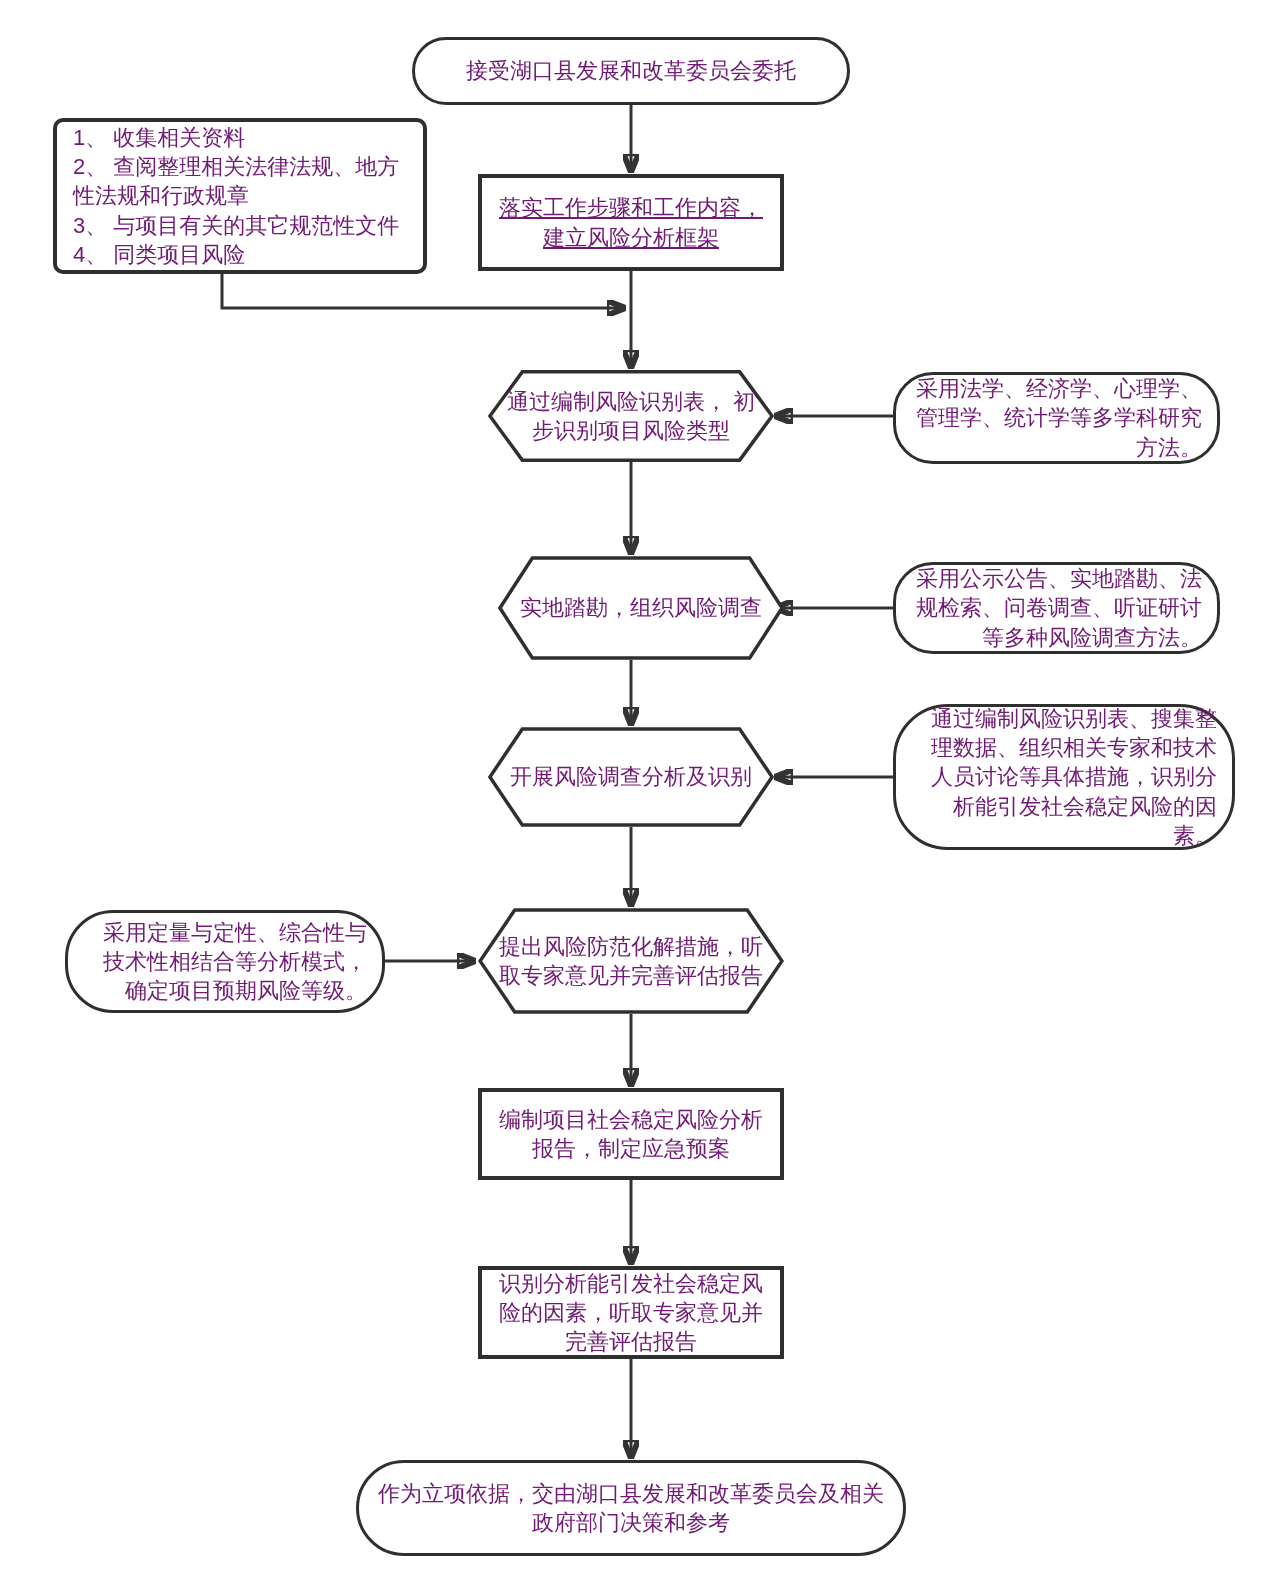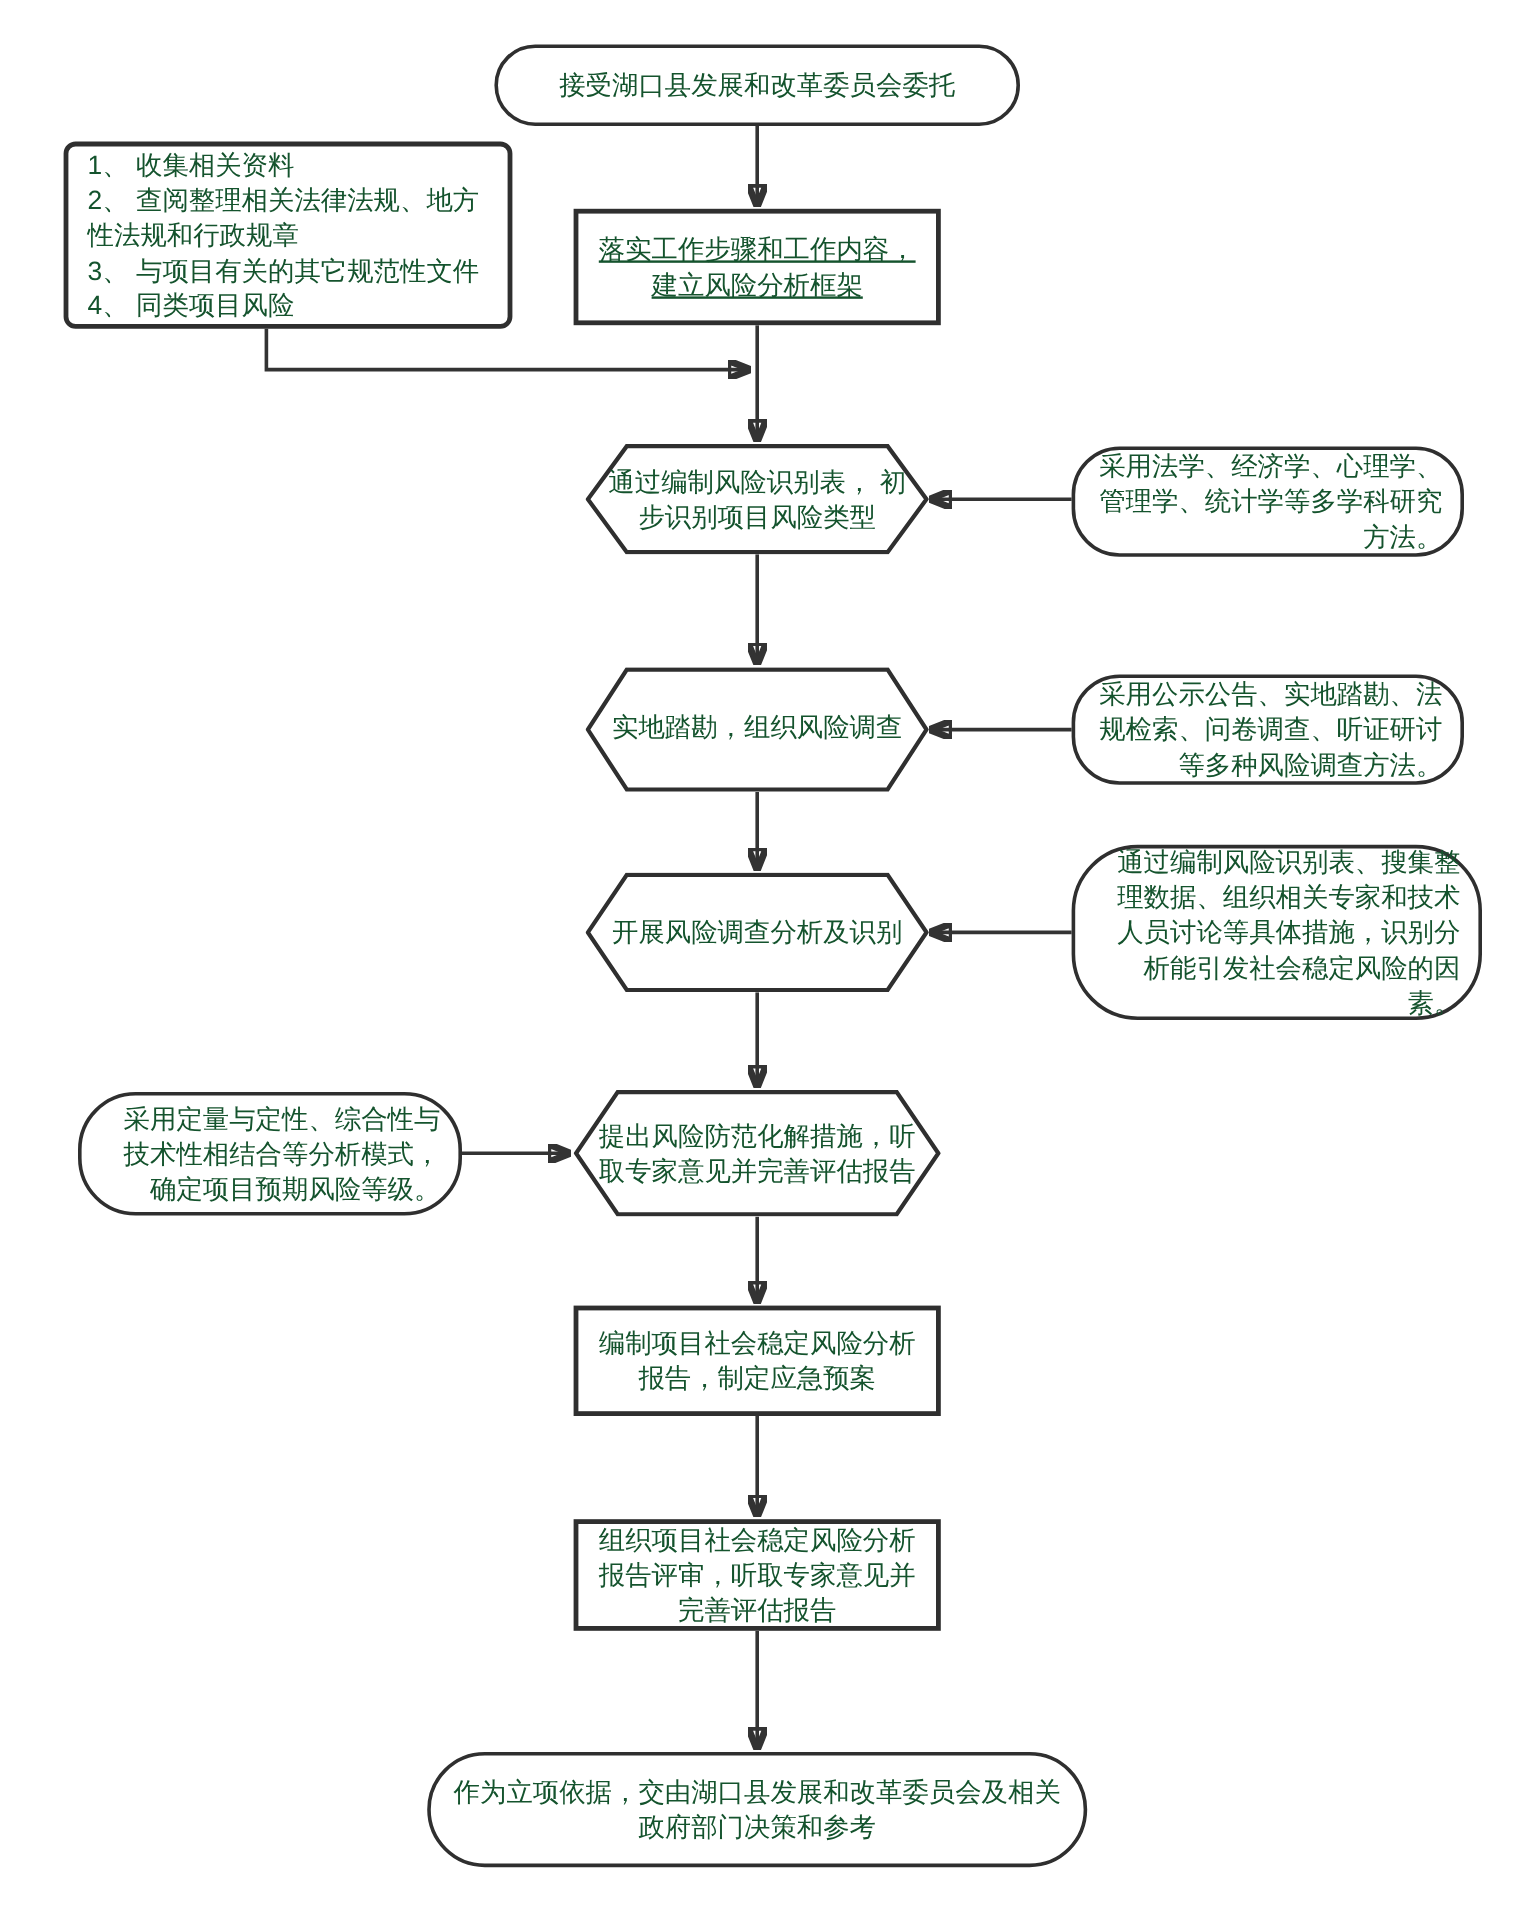--- a/index.html
+++ b/index.html
@@ -1,21 +1,21 @@
 <!DOCTYPE html>
 <html><head>
 <meta charset="utf-8">
 <style>
   html,body{margin:0;padding:0;background:#ffffff;}
   .canvas{
     position:relative;
     width:1269px;height:1593px;
     background:#ffffff;
     font-family:"Liberation Sans","DejaVu Sans",sans-serif;
-    color:#14532d;
+    color:#701a75;
     overflow:hidden;
   }
   .connectors{position:absolute;left:0;top:0;width:1269px;height:1593px;}
   .connectors path{stroke:#333333;stroke-width:3;fill:none;}
   .node{
     position:absolute;box-sizing:border-box;
     background:#ffffff;border:4px solid #2f2f2f;
     display:flex;align-items:center;justify-content:center;
     text-align:center;font-size:22px;line-height:1.32;
     padding:6px 14px;
@@ -84,21 +84,21 @@
     <svg viewBox="0 0 300 100" preserveAspectRatio="none">
       <polygon points="36,2 264,2 298,50 264,98 36,98 2,50"></polygon>
     </svg>
     <span class="hex-label" style="width:252px;">通过编制风险识别表， 初步识别项目风险类型</span>
   </div>
 
   <div class="node callout" style="left:893px;top:372px;width:327px;height:92px;border-radius:40px;">
     <span>采用法学、经济学、心理学、管理学、统计学等多学科研究方法。</span>
   </div>
 
-  <div class="hex" style="left:488px;top:556px;width:286px;height:104px;font-family:Liberation Mono, monospace;">
+  <div class="hex" style="left:498px;top:556px;width:286px;height:104px;">
     <svg viewBox="0 0 300 100" preserveAspectRatio="none">
       <polygon points="36,2 264,2 298,50 264,98 36,98 2,50"></polygon>
     </svg>
     <span class="hex-label" style="width:252px;">实地踏勘，组织风险调查</span>
   </div>
 
   <div class="node callout" style="left:893px;top:562px;width:327px;height:92px;border-radius:40px;">
     <span>采用公示公告、实地踏勘、法规检索、问卷调查、听证研讨等多种风险调查方法。</span>
   </div>
 
@@ -122,20 +122,20 @@
       <polygon points="36,2 264,2 298,50 264,98 36,98 2,50"></polygon>
     </svg>
     <span class="hex-label" style="width:268px;">提出风险防范化解措施，听取专家意见并完善评估报告</span>
   </div>
 
   <div class="node" style="left:478px;top:1088px;width:306px;height:92px;">
     <span>编制项目社会稳定风险分析报告，制定应急预案</span>
   </div>
 
   <div class="node" style="left:478px;top:1266px;width:306px;height:93px;">
-    <span>组织项目社会稳定风险分析报告评审，听取专家意见并完善评估报告</span>
+    <span>识别分析能引发社会稳定风险的因素，听取专家意见并完善评估报告</span>
   </div>
 
   <div class="node pill" style="left:356px;top:1460px;width:550px;height:96px;border-radius:48px;">
     <span>作为立项依据，交由湖口县发展和改革委员会及相关政府部门决策和参考</span>
   </div>
 
 </div>
 
 </body></html>

